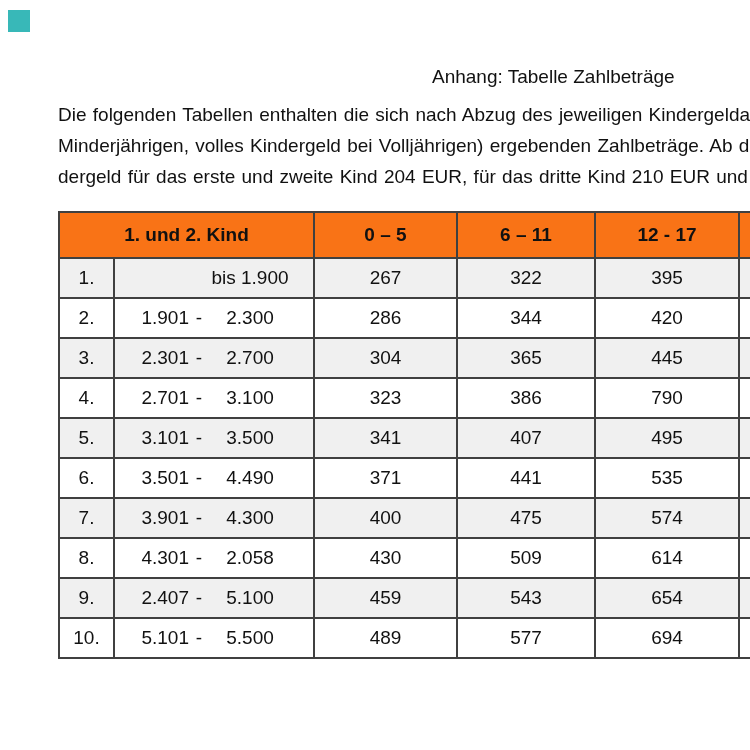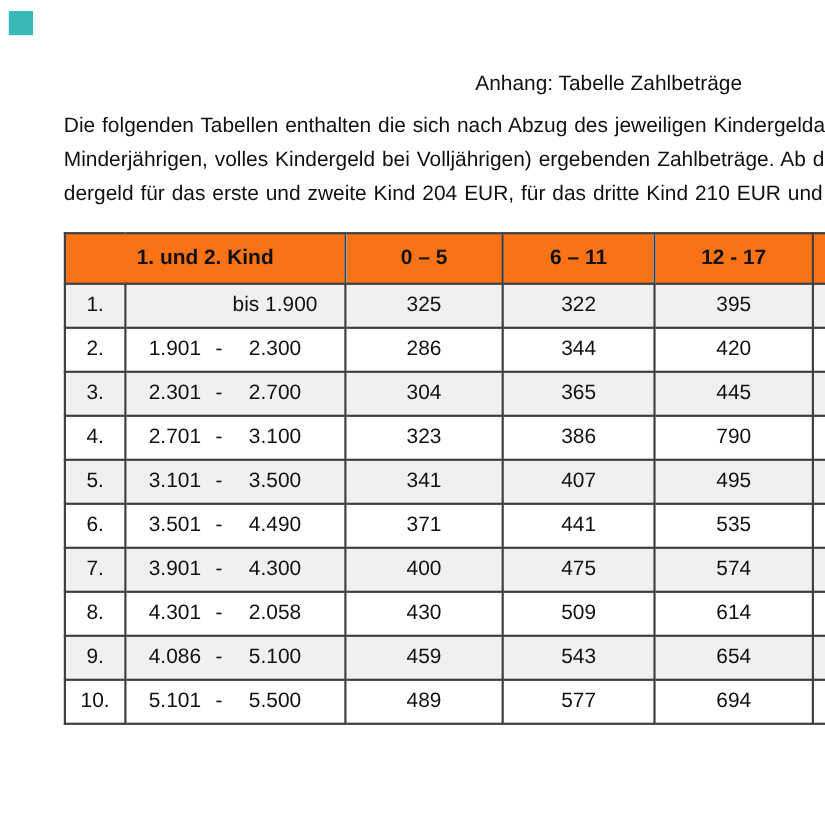--- a/index.html
+++ b/index.html
@@ -59,21 +59,21 @@
   table.zahl thead th { height: 44px; background: #f97316; font-weight: bold; }
   table.zahl tbody td { height: 38px; background: #ffffff; }
   table.zahl tbody tr:nth-child(odd) td { background: var(--row-alt, #f0f0f0); }
   .h-group { font-weight: bold; }
 
   td.col-range .range-wrap {
     display: flex;
     align-items: center;
     padding: 0 22px 0 14px;
   }
-  .rfrom { width: 60px; text-align: center; }
+  .rfrom { width: 60px; text-align: right; }
   .rdash { width: 20px; text-align: center; }
   .rto   { flex: 1; text-align: center; }
 </style>
 </head>
 <body>
 
 <div class="marker"></div>
 
 <div class="doc-title">Anhang: Tabelle Zahlbeträge</div>
 
@@ -104,21 +104,21 @@
   <tbody>
     <tr>
       <td>1.</td>
       <td class="col-range">
           <div class="range-wrap">
             <span class="rfrom"></span>
             <span class="rdash"></span>
             <span class="rto">bis 1.900</span>
           </div>
         </td>
-      <td>325</td>
+      <td>267</td>
       <td>322</td>
       <td>395</td>
       <td class="col-cut"></td>
     </tr>
     <tr>
       <td>2.</td>
       <td class="col-range">
           <div class="range-wrap">
             <span class="rfrom">1.901</span>
             <span class="rdash">-</span>
@@ -211,21 +211,21 @@
         </td>
       <td>430</td>
       <td>509</td>
       <td>614</td>
       <td class="col-cut"></td>
     </tr>
     <tr>
       <td>9.</td>
       <td class="col-range">
           <div class="range-wrap">
-            <span class="rfrom">4.086</span>
+            <span class="rfrom">2.407</span>
             <span class="rdash">-</span>
             <span class="rto">5.100</span>
           </div>
         </td>
       <td>459</td>
       <td>543</td>
       <td>654</td>
       <td class="col-cut"></td>
     </tr>
     <tr>

